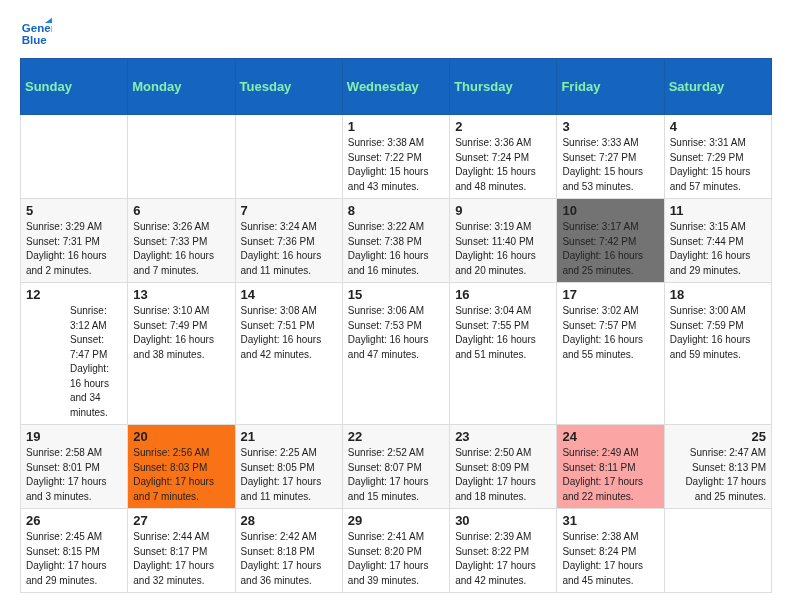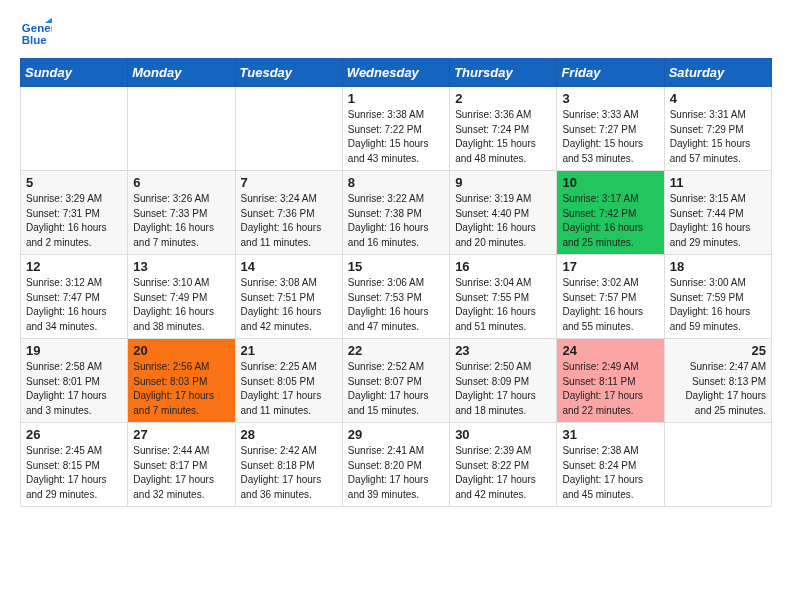--- a/index.html
+++ b/index.html
@@ -44,27 +44,26 @@
       font-size: 16px;
       color: #1a1a1a;
     }
     .calendar-table {
       width: 100%;
       border-collapse: collapse;
       table-layout: fixed;
     }
     .calendar-table th {
       background: #1565c0;
-      color: #ffffff;
+      color: #86efac;
       font-size: 13px;
       font-weight: bold;
-      padding: 6px 4px;
+      padding: 20px 4px;
       text-align: left;
       border: 1px solid #1a5ba8;
-      font-style: italic;
     }
     .calendar-table td {
       border: 1px solid #ddd;
       vertical-align: top;
       padding: 4px 5px;
       font-size: 10.5px;
       color: #222;
       height: 80px;
       background: #fff;
     }
@@ -179,43 +178,43 @@
           <td style="background: rgb(247, 247, 247);">
             <span class="day-number">8</span>
             <div class="day-info" style="white-space: pre-line;">Sunrise: 3:22 AM
 Sunset: 7:38 PM
 Daylight: 16 hours
 and 16 minutes.</div>
           </td>
           <td style="background: rgb(247, 247, 247);">
             <span class="day-number">9</span>
             <div class="day-info" style="white-space: pre-line;">Sunrise: 3:19 AM
-Sunset: 4:40 PM
+Sunset: 11:40 PM
 Daylight: 16 hours
 and 20 minutes.</div>
           </td>
-          <td style="background: #22c55e;">
+          <td style="background: #737373;">
             <span class="day-number">10</span>
             <div class="day-info" style="white-space: pre-line;">Sunrise: 3:17 AM
 Sunset: 7:42 PM
 Daylight: 16 hours
 and 25 minutes.</div>
           </td>
           <td style="background: rgb(247, 247, 247);">
             <span class="day-number">11</span>
             <div class="day-info" style="white-space: pre-line;">Sunrise: 3:15 AM
 Sunset: 7:44 PM
 Daylight: 16 hours
 and 29 minutes.</div>
           </td>
         </tr>
         <tr>
           <td>
             <span class="day-number">12</span>
-            <div class="day-info" style="white-space: pre-line;">Sunrise: 3:12 AM
+            <div class="day-info" style="white-space: pre-line; margin-left: 44px;">Sunrise: 3:12 AM
 Sunset: 7:47 PM
 Daylight: 16 hours
 and 34 minutes.</div>
           </td>
           <td>
             <span class="day-number">13</span>
             <div class="day-info" style="white-space: pre-line;">Sunrise: 3:10 AM
 Sunset: 7:49 PM
 Daylight: 16 hours
 and 38 minutes.</div>

